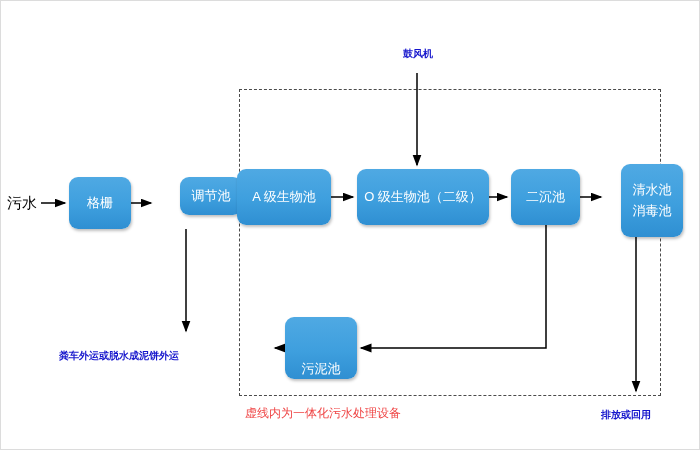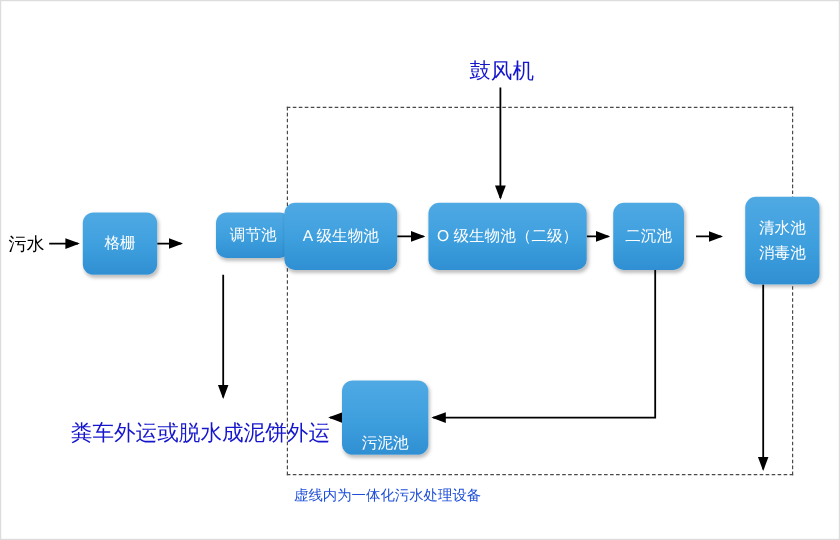--- a/index.html
+++ b/index.html
@@ -38,29 +38,29 @@
     left:238px; top:88px; width:422px; height:307px;
     border:1.6px dashed #4a4a4a;
     z-index:0;
   }
   .lbl {
     position:absolute;
     z-index:3;
     white-space:nowrap;
   }
   .lbl-black-bold { color:#000000; font-weight:normal; font-size:15px; }
-  .lbl-blue-bold  { color:var(--accent-blue,#1515CC); font-weight:normal; font-size:18px; }
-  .lbl-caption    { color:#1d4ed8; font-size:12px; }
+  .lbl-blue-bold  { color:var(--accent-blue,#1515CC); font-weight:bold; font-size:10px; }
+  .lbl-caption    { color:#ef4444; font-size:12px; }
 
   
   .box-grid        { left:68px;  top:176px; width:62px;  height:52px; }
   .box-regulation  { left:164px; top:176px; width:62px;  height:38px;margin-left:15px; }
   .box-abio        { left:236px; top:168px; width:94px;  height:56px; }
   .box-obio        { left:356px; top:168px; width:132px; height:56px; }
-  .box-secondary   { left:510px; top:168px; width:59px;  height:56px; }
+  .box-secondary   { left:510px; top:168px; width:69px;  height:56px; }
   .box-clearwater  { left:620px; top:163px; width:62px;  height:73px; }
   .box-sludge      { left:284px; top:316px; width:72px;  height:62px;justify-content:flex-end; }
 
   
   .pos-wastewater { left:6px;   top:193px; }
   .pos-blower     { left:386px; top:46px; width:62px; text-align:center; }
   .pos-sludgeout  { left:58px;  top:348px; }
   .pos-caption    { left:244px; top:404px; }
   .pos-discharge  { left:600px; top:407px; }
 </style>
@@ -120,14 +120,15 @@
   </div>
 
   <span class="lbl lbl-black-bold pos-wastewater">污水</span>
 
   <span class="lbl lbl-blue-bold pos-blower">鼓风机</span>
 
   <span class="lbl lbl-blue-bold pos-sludgeout">粪车外运或脱水成泥饼外运</span>
 
   <span class="lbl lbl-caption pos-caption">虚线内为一体化污水处理设备</span>
 
+  <span class="lbl lbl-blue-bold pos-discharge">排放或回用</span>
 
 </div>
 
 </body></html>

